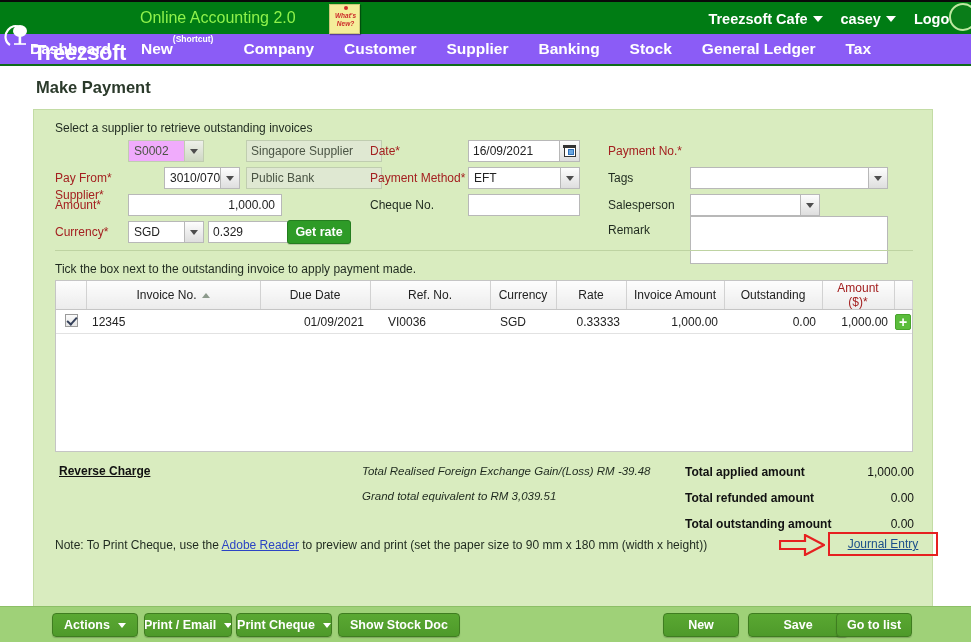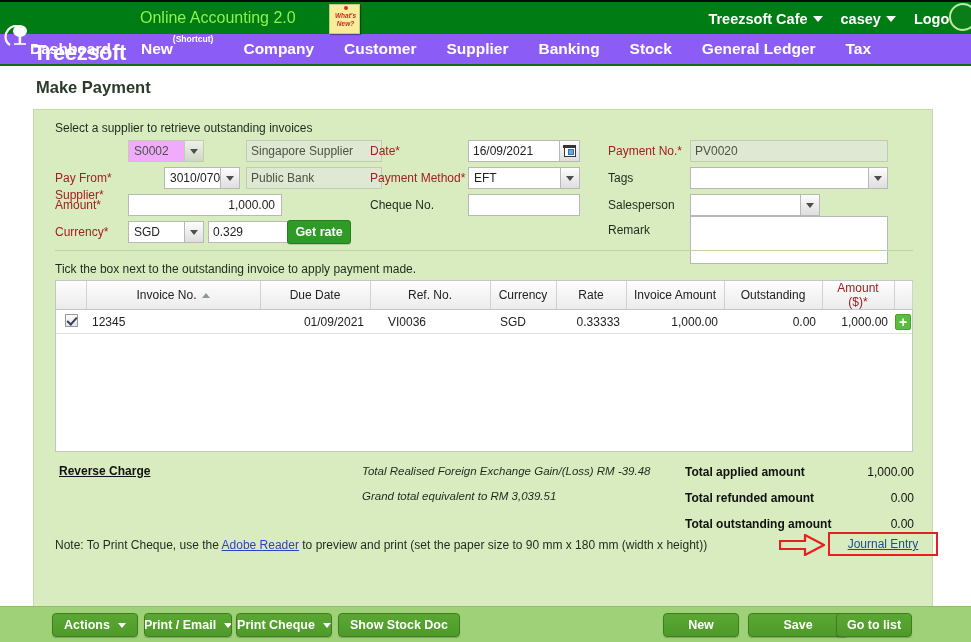--- a/index.html
+++ b/index.html
@@ -383,21 +383,20 @@
       <span class="sv">EFT</span>
       <span class="sbtn">
           <i class="chev"></i>
         </span>
     </div>
 
     <div class="lbl" style="left:336px; top:88px;">Cheque No.</div>
     <div class="inp" style="left:434px; top:84px; width:112px;"></div>
 
     <div class="lbl req" style="left:574px; top:34px;">Payment No.*</div>
-    <div class="inp disabled" style="left:656px; top:30px; width:198px;">PV0020</div>
 
     <div class="lbl" style="left:574px; top:61px;">Tags</div>
     <div class="sel" style="left:656px; top:57px; width:198px;">
       <span class="sv"></span>
       <span class="sbtn">
           <i class="chev"></i>
         </span>
     </div>
 
     <div class="lbl" style="left:574px; top:88px;">Salesperson</div>

